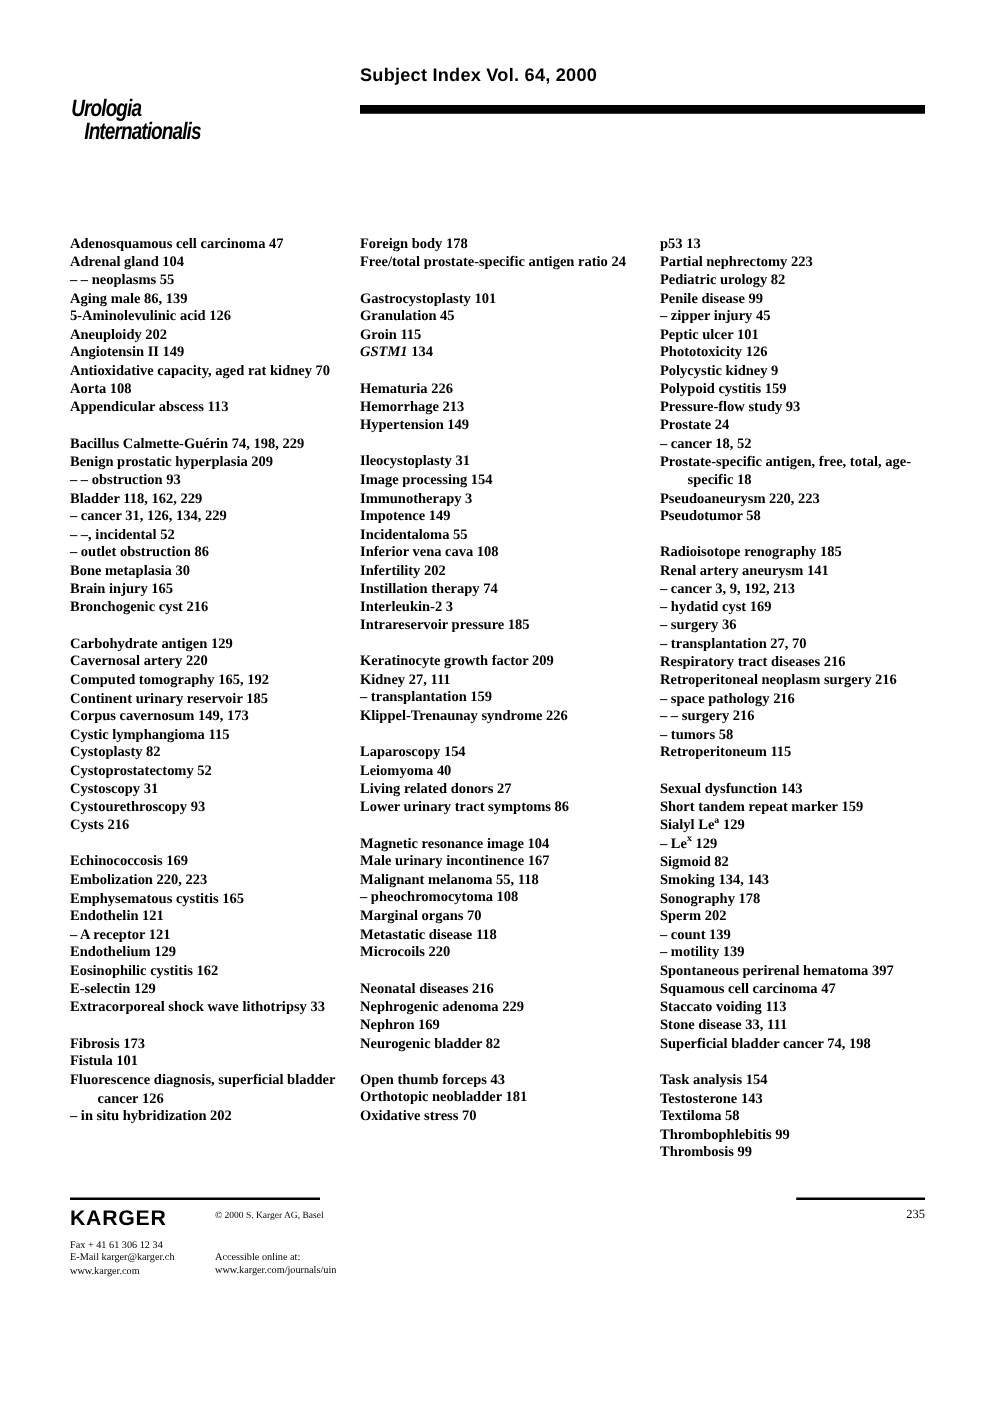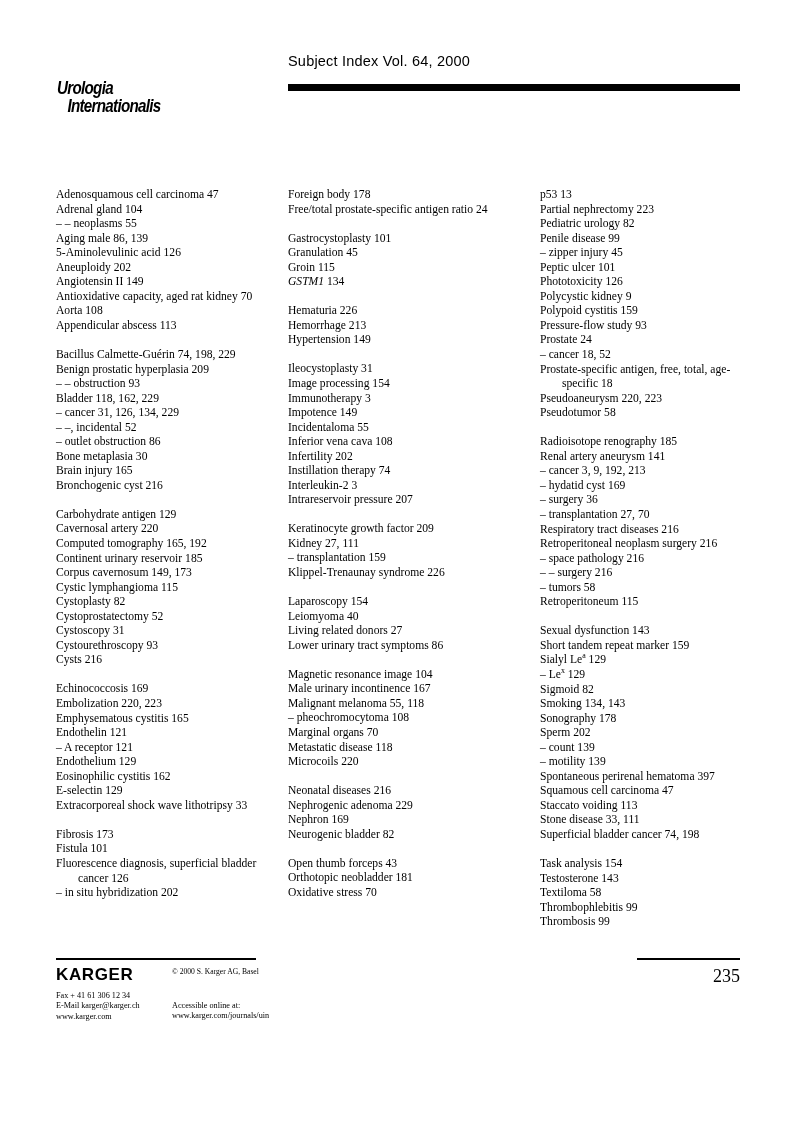--- a/index.html
+++ b/index.html
@@ -39,51 +39,52 @@
     transform-origin: left top;
     white-space: nowrap;
   }
   #journal-logo .logo-line2 { display: block; padding-left: 13px; }
 
   #header-title {
     position: absolute;
     left: 288px;
     top: 53px;
     font-family: "Liberation Sans", "DejaVu Sans", sans-serif;
-    font-weight: normal;
+    font-weight: bold;
     font-size: 14.5px;
     letter-spacing: 0.2px;
     white-space: nowrap;
   }
   #header-rule {
     position: absolute;
     left: 288px;
     top: 84px;
     width: 452px;
     height: 7px;
     background: #000000;
   }
 
   
   #index-body {
     position: absolute;
     left: 0;
     top: 188px;
     width: 793px;
     height: 750px;
+    font-weight: bold;
   }
   .index-column {
     position: absolute;
     top: 0;
     font-size: 11.6px;
     line-height: 14.55px;
   }
   #index-column-1 { left: 56px;  width: 224px; }
   #index-column-2 { left: 288px; width: 224px; }
-  #index-column-3 { left: 540px; width: 224px; }
+  #index-column-3 { left: 528px; width: 224px; }
 
   .index-group { margin: 0 0 14.5px 0; }
   .index-group:last-child { margin-bottom: 0; }
 
   .index-entry {
     margin: 0;
     padding: 0;
     text-indent: 0;
     padding-left: 20px;
     text-indent: -20px;
@@ -150,21 +151,21 @@
     font-size: 8.2px;
     line-height: 10.4px;
     font-family: "Liberation Serif", "DejaVu Serif", serif;
   }
   #page-number {
     position: absolute;
     left: 637px;
     top: 8px;
     width: 103px;
     text-align: right;
-    font-size: 18px;
+    font-size: 10px;
     font-family: "Liberation Serif", "DejaVu Serif", serif;
   }
 </style>
 </head>
 <body>
 
 <div id="page-header">
   <div id="journal-logo">
     <span class="logo-line1">Urologia</span>
     <span class="logo-line2">Internationalis</span>
@@ -249,21 +250,21 @@
       <div class="index-group">
         <div class="index-entry">Ileocystoplasty  31</div>
         <div class="index-entry">Image processing  154</div>
         <div class="index-entry">Immunotherapy  3</div>
         <div class="index-entry">Impotence  149</div>
         <div class="index-entry">Incidentaloma  55</div>
         <div class="index-entry">Inferior vena cava  108</div>
         <div class="index-entry">Infertility  202</div>
         <div class="index-entry">Instillation therapy  74</div>
         <div class="index-entry">Interleukin-2  3</div>
-        <div class="index-entry">Intrareservoir pressure  207</div>
+        <div class="index-entry">Intrareservoir pressure  185</div>
       </div>
       <div class="index-group">
         <div class="index-entry">Keratinocyte growth factor  209</div>
         <div class="index-entry">Kidney  27, 111</div>
         <div class="index-entry">–    transplantation  159</div>
         <div class="index-entry">Klippel-Trenaunay syndrome  226</div>
       </div>
       <div class="index-group">
         <div class="index-entry">Laparoscopy  154</div>
         <div class="index-entry">Leiomyoma  40</div>

